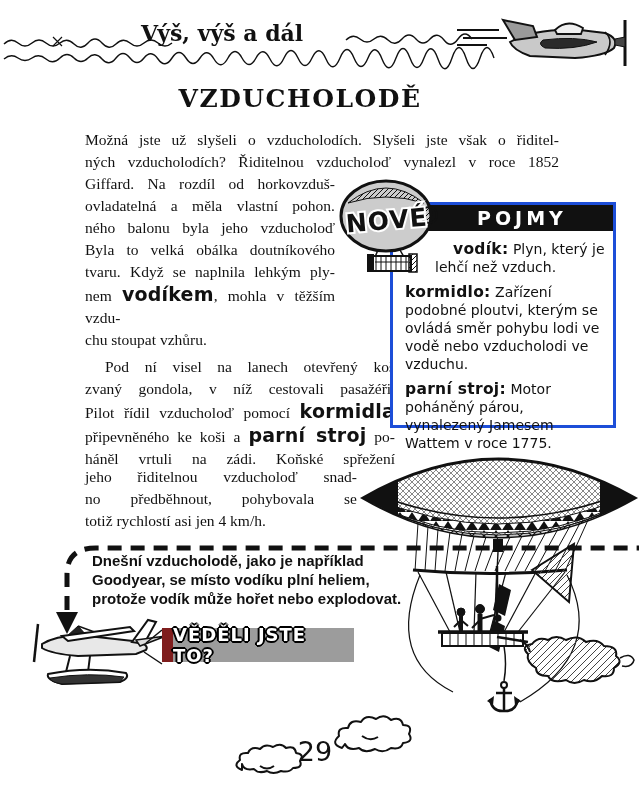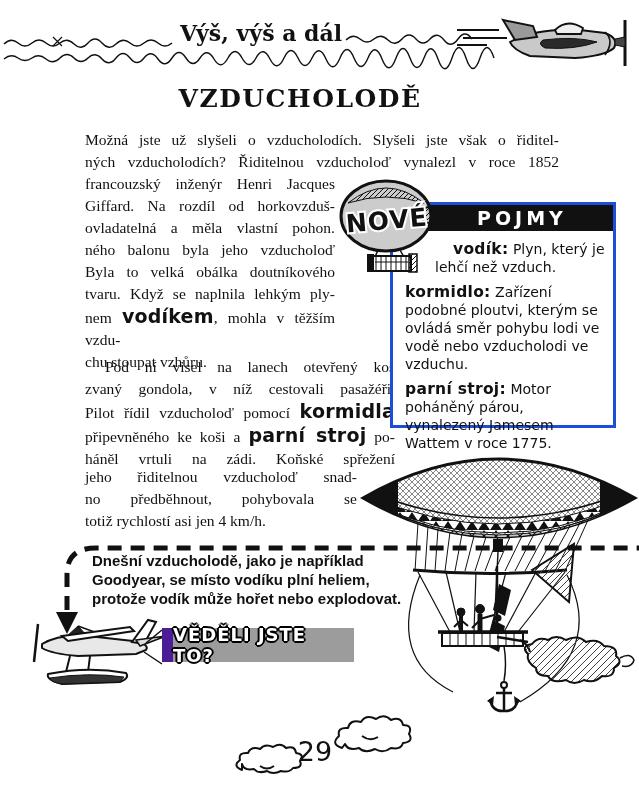--- a/index.html
+++ b/index.html
@@ -5,21 +5,21 @@
   html,body { margin:0; padding:0; }
   body {
     width:639px; height:800px; position:relative; overflow:hidden;
     background:#ffffff; color:#111;
     font-family:"Liberation Serif", serif;
   }
   .abs { position:absolute; }
 
   
   #header-title {
-    left:141px; top:20px; width:240px; text-align:center;
+    left:141px; top:20px; width:240px; 
     font-family:"DejaVu Serif", serif; font-weight:bold; font-size:22px;
   }
   #article-title {
     left:100px; top:84px; width:400px; text-align:center;
     font-family:"DejaVu Serif", serif; font-weight:bold; font-size:25px;
     letter-spacing:1.5px;
   }
 
   
   .bodytext { font-size:15.5px; line-height:22px; hyphens:none; }
@@ -52,21 +52,21 @@
 
   
   #note-text {
     left:92px; top:551px; width:320px;
     font-family:"Liberation Sans", sans-serif; font-weight:bold;
     font-size:15px; line-height:19px;
   }
   #note-text .tline { text-align:right; text-align-last:left; }
   #banner {
     left:162px; top:628px; width:192px; height:34px; box-sizing:border-box;
-    background:#9c9c9c; border-left:11px solid #4c1d95; z-index:2;
+    background:#9c9c9c; border-left:11px solid #7f1d1d; z-index:2;
     display:flex; align-items:center; justify-content:flex-end;
   }
   #banner-text {
     font-family:"DejaVu Sans", sans-serif; font-weight:bold; font-size:18px;
     letter-spacing:1px; color:#fff;
     text-shadow:-2px 0 #000,2px 0 #000,0 -2px #000,0 2px #000,
                 -1px -1px #000,1px 1px #000,-1px 1px #000,1px -1px #000;
   }
 
   
@@ -106,21 +106,20 @@
 
 <div id="header-title" class="abs">Výš, výš a dál</div>
 
 <div id="article-title" class="abs">VZDUCHOLODĚ</div>
 
 <div id="p1-wide" class="abs bodytext">
     <div class="tline">Možná jste už slyšeli o vzducholodích. Slyšeli jste však o řiditel-</div>
     <div class="tline">ných vzducholodích? Řiditelnou vzducholoď vynalezl v roce 1852</div>
   </div>
 <div id="p1-narrow" class="abs bodytext">
-    <div class="tline">francouzský inženýr Henri Jacques</div>
     <div class="tline">Giffard. Na rozdíl od horkovzduš-</div>
     <div class="tline">ovladatelná a měla vlastní pohon.</div>
     <div class="tline">ného balonu byla jeho vzducholoď</div>
     <div class="tline">Byla to velká obálka doutníkového</div>
     <div class="tline">tvaru. Když se naplnila lehkým ply-</div>
     <div class="tline">nem <b class="term">vodíkem</b>, mohla v těžším vzdu-</div>
     <div class="tline natural">chu stoupat vzhůru.</div>
   </div>
 <div id="p2-a" class="abs bodytext">
     <div class="tline">Pod ní visel na lanech otevřený koš</div>

